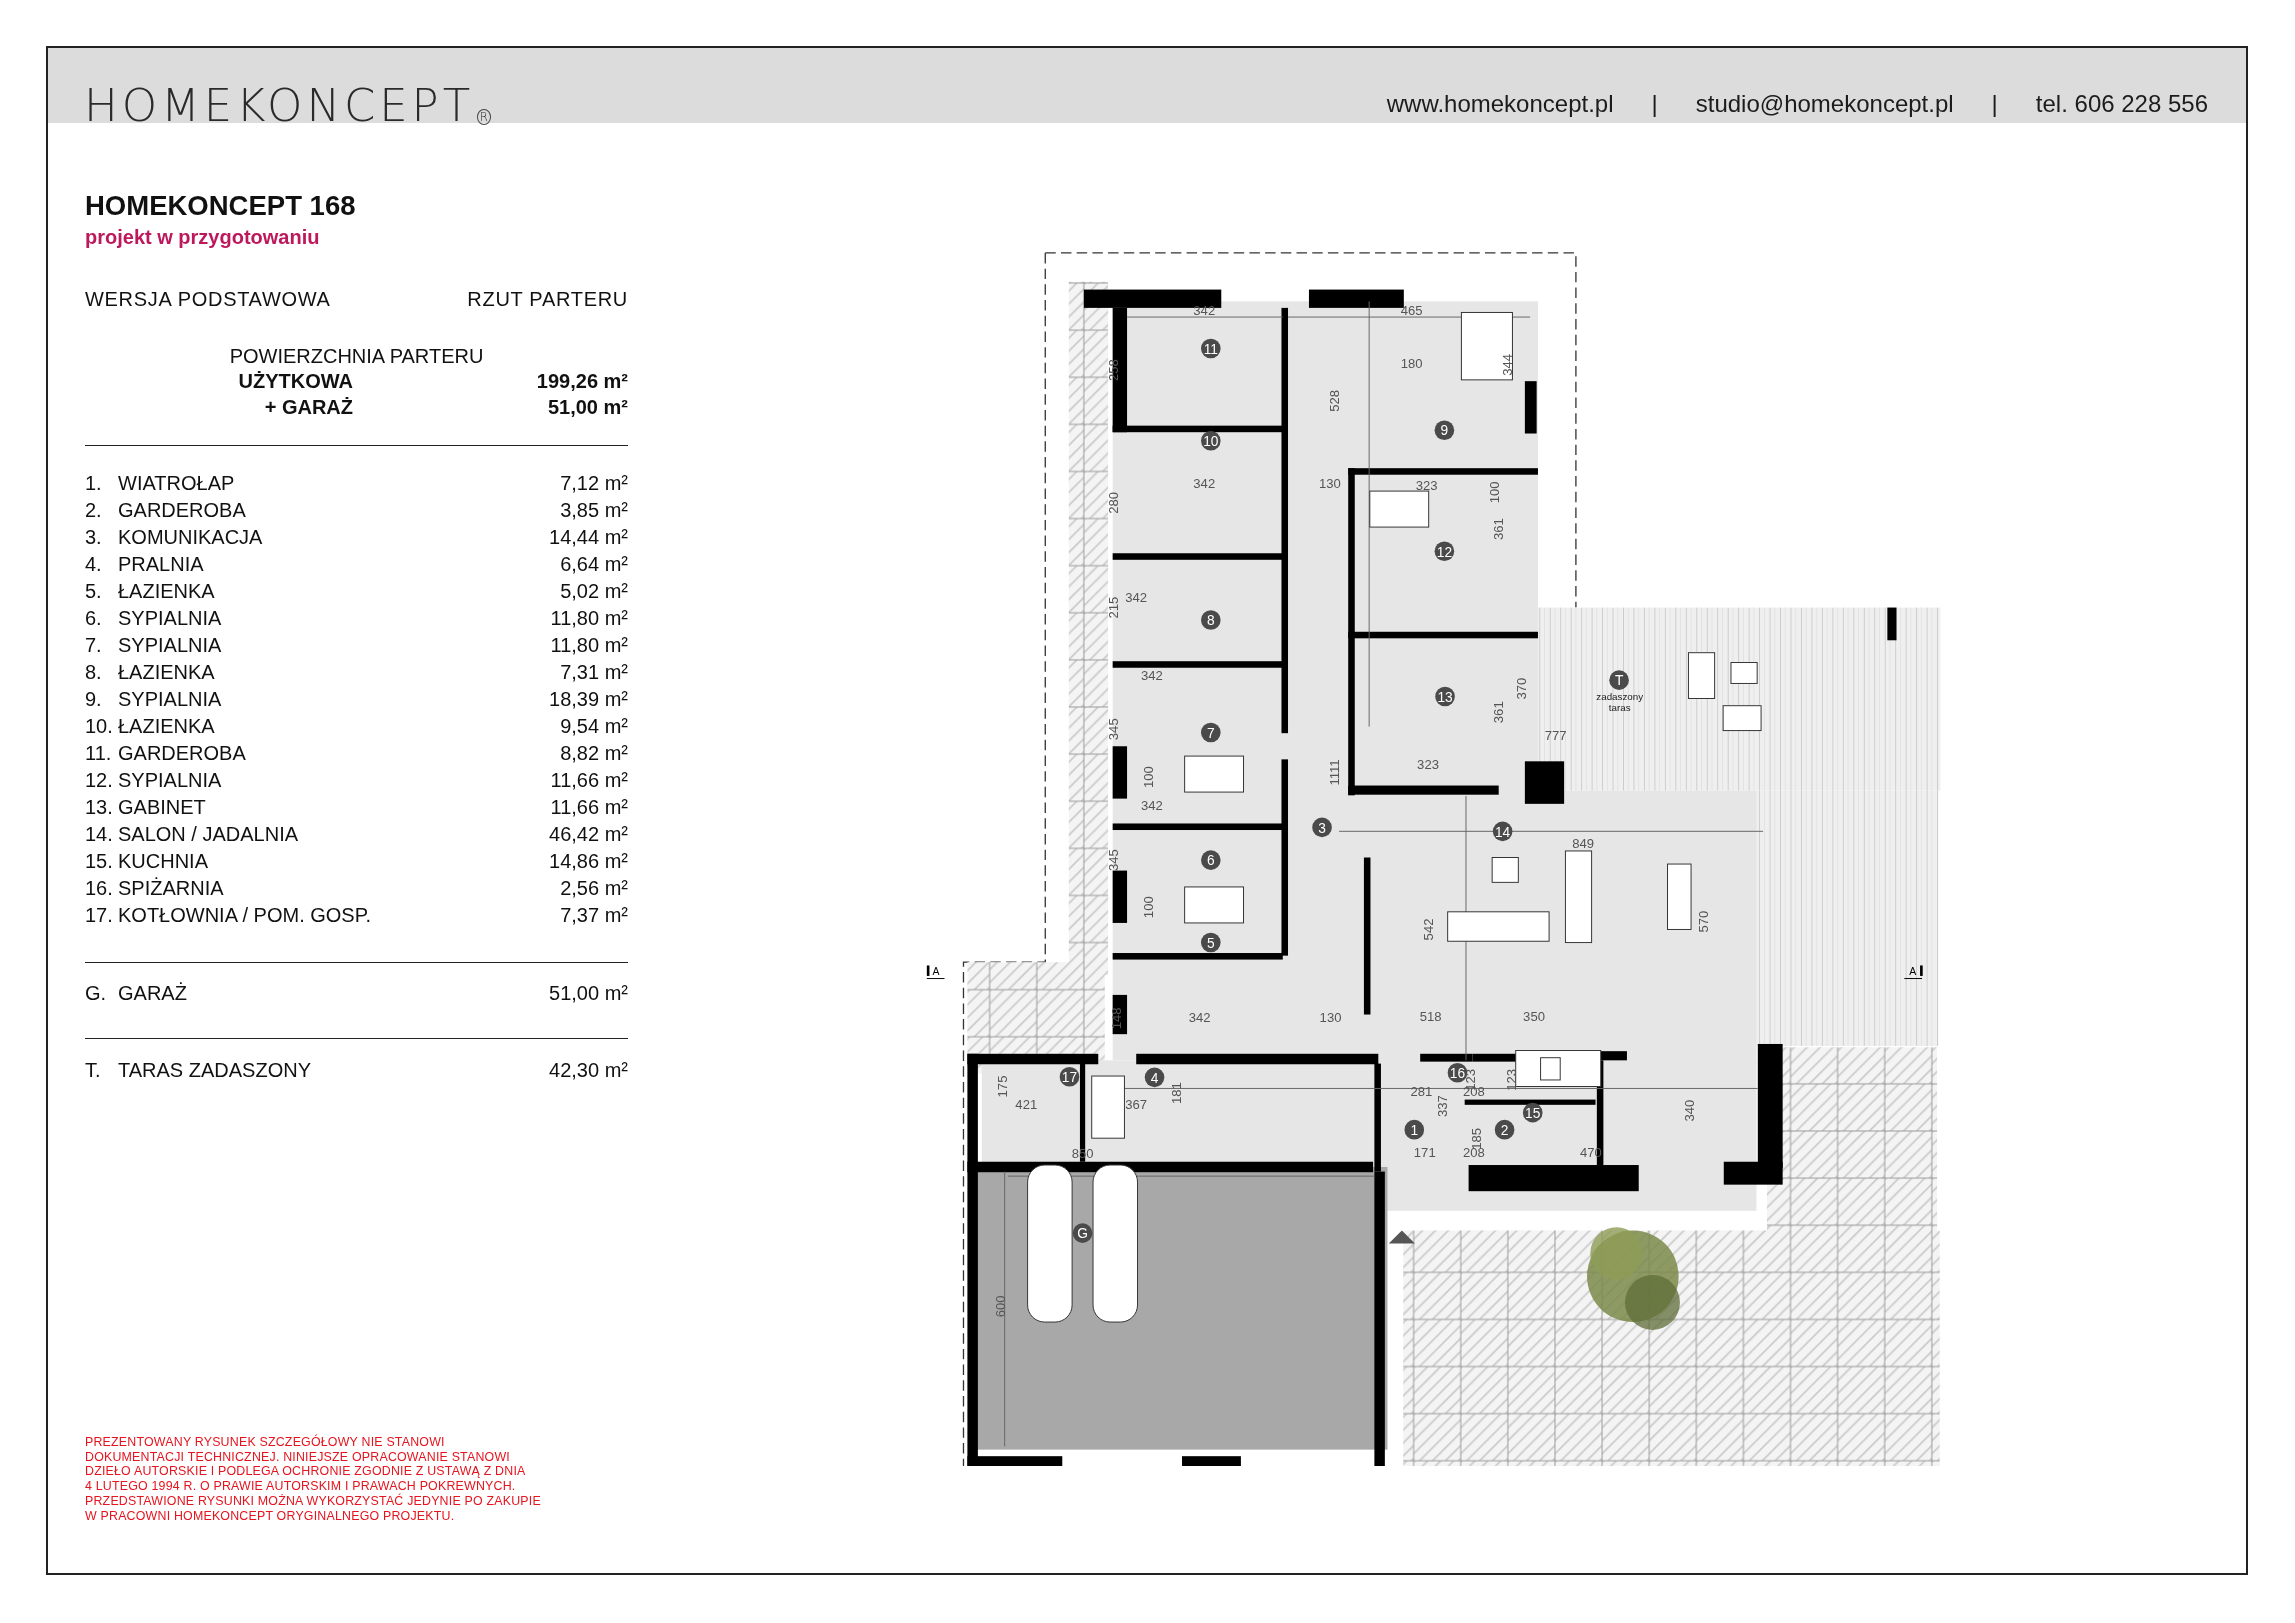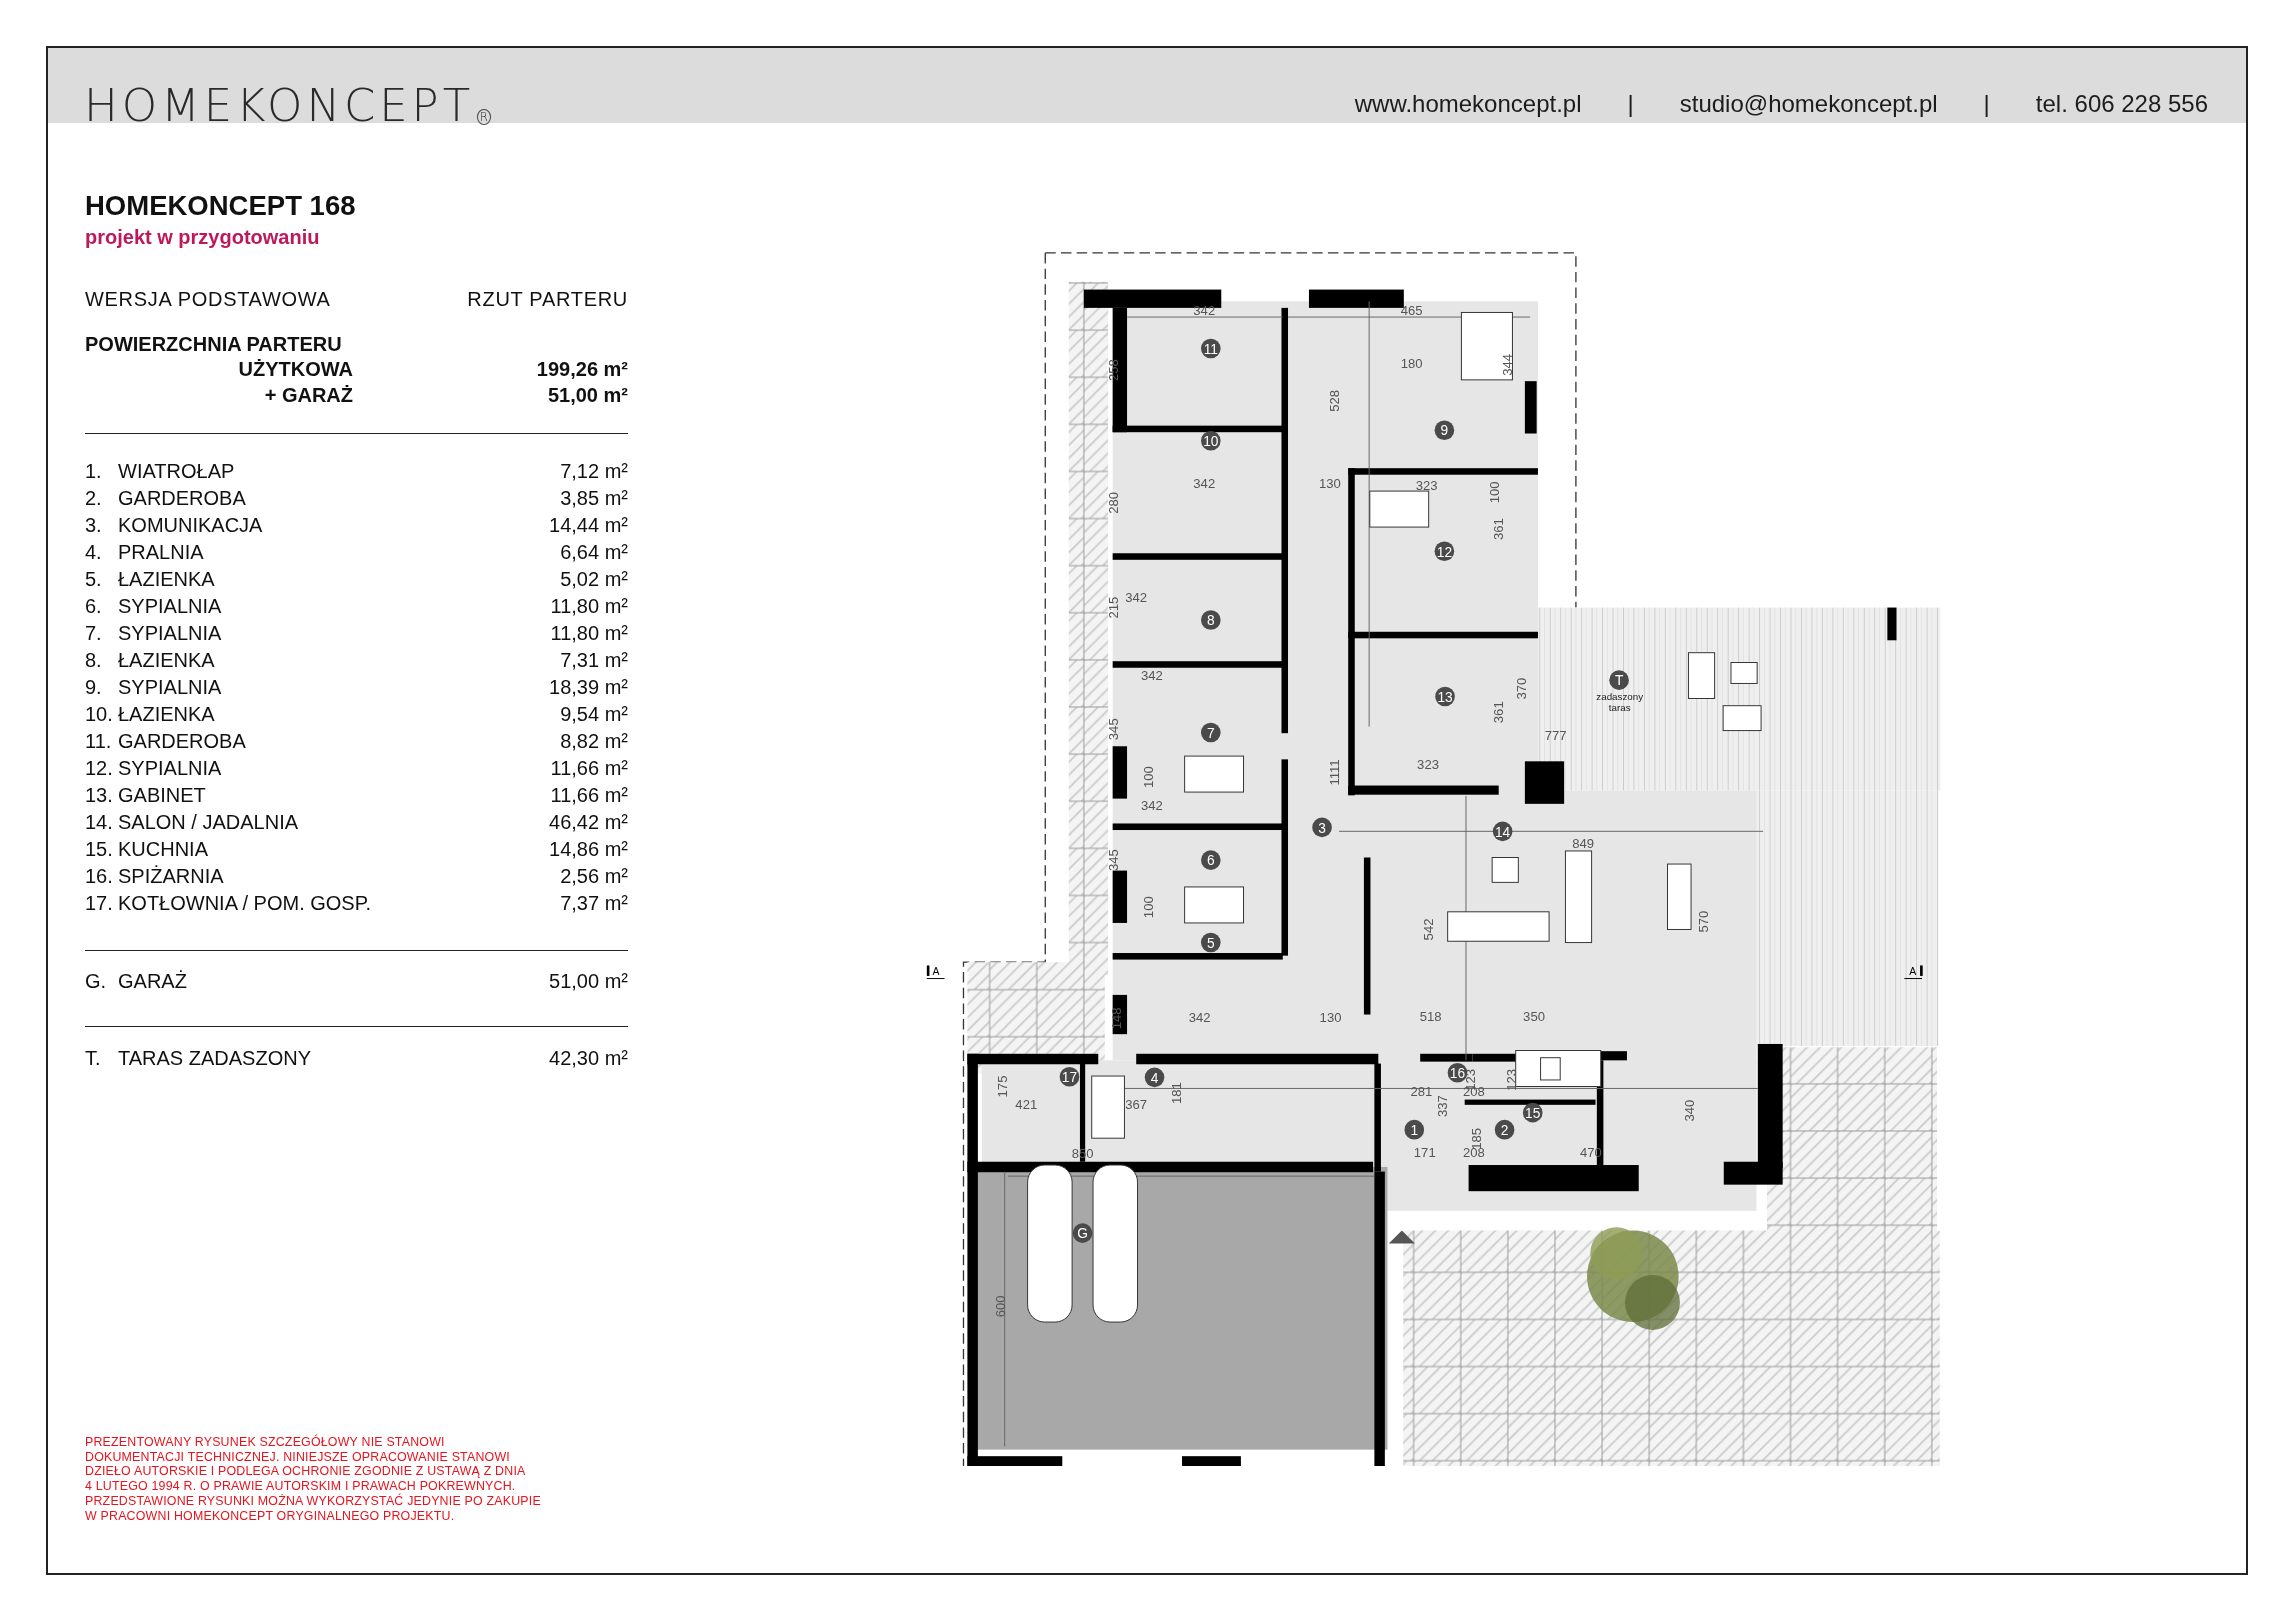--- a/index.html
+++ b/index.html
@@ -1,28 +1,28 @@
 <!DOCTYPE html>
 <html style="font-size:10.5px"><head>
 <meta charset="utf-8">
 <style>
   html, body { margin:0; padding:0; background:#ffffff; }
   body { width:2295px; height:1623px; position:relative; overflow:hidden; font-family:"Liberation Sans", sans-serif; color:#111; }
   .frame { position:absolute; left:46px; top:46px; width:2202px; height:1529px; border:2px solid #222; box-sizing:border-box; }
   .header { position:absolute; left:48px; top:48px; width:2198px; height:75px; background:#dcdcdc; }
   .logo { position:absolute; left:36px; top:31px; font-family:"DejaVu Sans", sans-serif; font-weight:200; font-size:45px; letter-spacing:3.9px; color:#2a2a2a; -webkit-text-stroke:0; font-stretch:expanded; }
   .logo .reg { font-size:11.8px; vertical-align:baseline; letter-spacing:0; margin-left:2.6px; border:0.7px solid #444; border-radius:50%; padding:0 2px; }
-  .contact { position:absolute; right:38px; top:42px; font-size:24px; color:#1c1c1c; display:flex; gap:8px; align-items:center; }
+  .contact { position:absolute; right:38px; top:42px; font-size:24px; color:#1c1c1c; display:flex; gap:0; align-items:center; }
   .contact .sep { margin:0 38px; }
   .left { position:absolute; left:85px; top:190px; width:543px; }
   .title { font-size:27.5px; font-weight:700; letter-spacing:0; }
   .subtitle { font-size:20px; font-weight:700; color:#be185d; margin-top:3.9px; }
   .row { display:flex; justify-content:space-between; align-items:baseline; }
   .version { margin-top:39px; font-size:20px; letter-spacing:0.7px; }
-  .surf-head { margin-top:22px; font-size:20px; font-weight:700; }
+  .surf-head { margin-top:34px; font-size:20px; font-weight:400;text-align:center; }
   .surf-row { font-size:20px; font-weight:700; display:flex; justify-content:space-between; margin-top:2.6px; }
   .surf-row .lbl { width:268px; text-align:right; }
   .rule { border-top:1.3px solid #222; margin:26px 0 23.6px 0; }
   .rooms { font-size:20px; }
   .rooms .room { display:flex; justify-content:space-between; height:27px; line-height:27px;align-items:center; }
   .rooms .num { display:inline-block; width:33px; }
   .extra { font-size:20px; display:flex; justify-content:space-between; }
   .extra .num { display:inline-block; width:33px; }
   .disclaimer { position:absolute; left:85px; top:1435px; width:563px; color:#e6141e; font-size:12.4px; line-height:14.7px; letter-spacing:0.2px; }
   .plan { position:absolute; left:903px; top:249px; width:1283px; height:1217px; }

